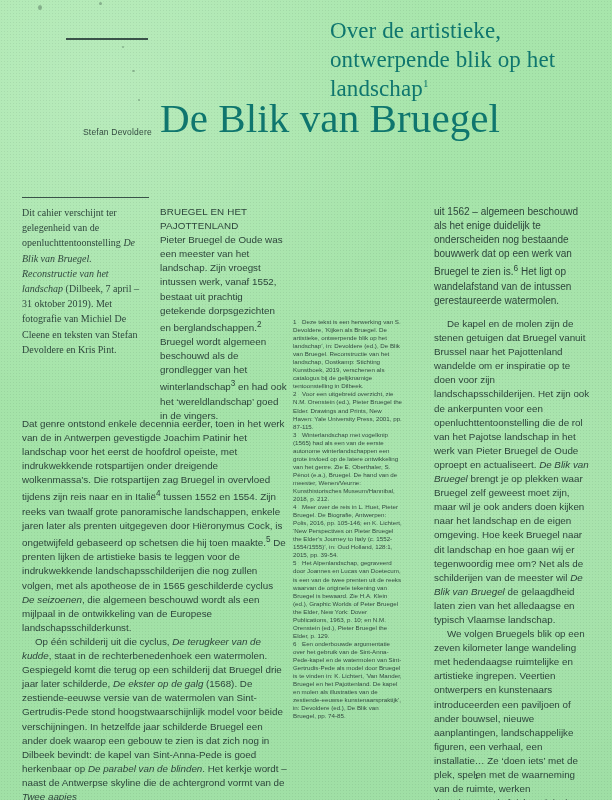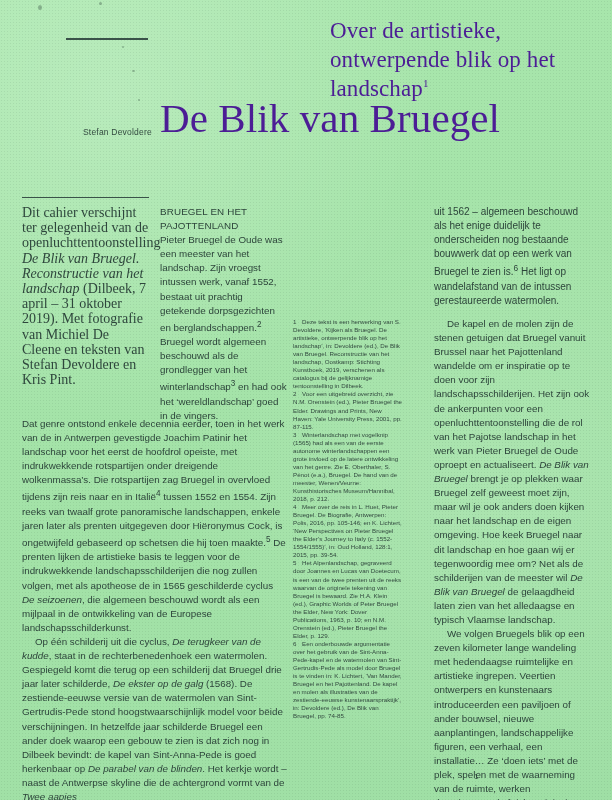--- a/index.html
+++ b/index.html
@@ -51,21 +51,21 @@
   .rule-top {
     position: absolute;
     left: 66px;
     top: 38px;
     width: 82px;
     height: 1.5px;
     background: #3a5249;
   }
   .title-serif {
     font-family: "Liberation Serif", serif;
-    color: #4c1d95;
+    color: #0f766e;
     font-weight: normal;
     letter-spacing: 0.1px;
   }
   .t-kijken {
     position: absolute;
     left: 62px;
     top: 48px;
     font-size: 40px;
     line-height: 44px;
   }
@@ -110,21 +110,21 @@
     background: #3a5249;
   }
   .col {
     position: absolute;
     top: 205px;
   }
   .col-a {
     left: 22px;
     width: 127px;
     font-family: "Liberation Serif", serif;
-    font-size: 14px;
+    font-size: 10px;
     line-height: 15.2px;
     color: #2e463c;
   }
   .col-a em { font-style: italic; }
 
   .col-b {
     left: 160px;
     width: 128px;
     font-size: 9.8px;
     line-height: 14.1px;

